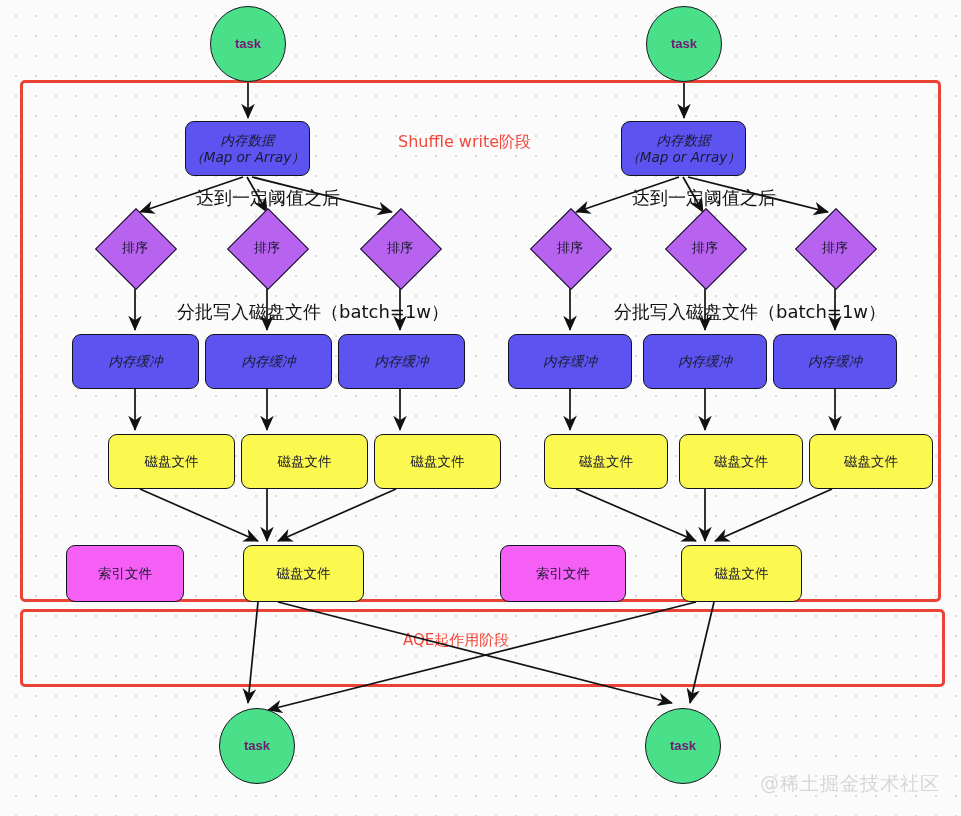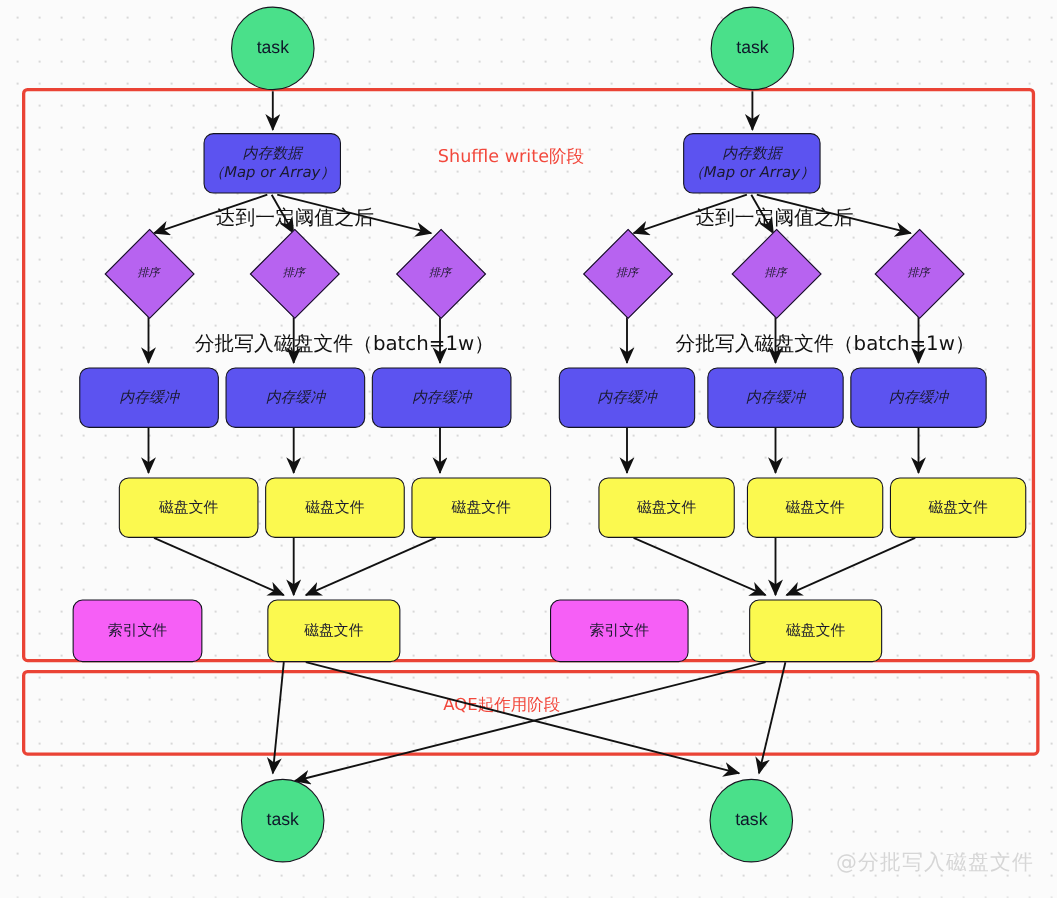--- a/index.html
+++ b/index.html
@@ -17,26 +17,26 @@
     background-position:6px 6px;
   }
   svg.layer{position:absolute;left:0;top:0;width:961px;height:816px;pointer-events:none;}
   .node{position:absolute;box-sizing:border-box;display:flex;align-items:center;
         justify-content:center;text-align:center;color:#1a1a2e;line-height:1.25;}
   .rbox{border:1.6px solid #13131f;border-radius:9px;font-size:13.5px;}
   .blue{background:#5c53f0;font-style:italic;}
   .yellow{background:#fbf94f;margin-left:36px;}
   .magenta{background:#f65ff6;}
   .circle{background:#4ae08a;border:1.8px solid #16161f;border-radius:50%;
-          font-size:16px;font-weight:normal;color:#0f172a;}
+          font-size:13px;font-weight:bold;color:#701a75;}
   .diamond-wrap{position:absolute;}
   .diamond{width:56px;height:56px;background:#b763f0;border:1.6px solid #13131f;
            transform:rotate(45deg);position:absolute;left:0;top:0;}
   .diamond-label{position:absolute;left:0;top:0;width:56px;height:56px;
-           display:flex;align-items:center;justify-content:center;font-size:10px;color:#161625;font-style:italic;}
+           display:flex;align-items:center;justify-content:center;font-size:13px;color:#161625;}
   .redbox{position:absolute;border:3.5px solid #ea4335;border-radius:5px;box-sizing:border-box;}
   .redlabel{position:absolute;color:#f2483c;white-space:nowrap;}
   .edgelabel{position:absolute;font-size:18px;color:#111;white-space:nowrap;}
   .watermark{position:absolute;color:#d6d6d6;font-size:19px;letter-spacing:1px;white-space:nowrap;}
   .cn{font-family:"DejaVu Sans","Liberation Sans",sans-serif;}
 </style>
 </head>
 <body>
 
 <div id="canvas">
@@ -155,14 +155,14 @@
 
   <div class="node rbox magenta cn" style="left:66px;top:545px;width:118px;height:57px;">索引文件</div>
   <div class="node rbox yellow cn" style="left:207px;top:545px;width:121px;height:57px;">磁盘文件</div>
 
   <div class="node rbox magenta cn" style="left:500px;top:545px;width:126px;height:57px;">索引文件</div>
   <div class="node rbox yellow cn" style="left:645px;top:545px;width:121px;height:57px;">磁盘文件</div>
 
   <div class="node circle" style="left:219px;top:708px;width:76px;height:76px;">task</div>
   <div class="node circle" style="left:645px;top:708px;width:76px;height:76px;">task</div>
 
-  <div class="watermark cn" style="left:760px;top:771px;">@分批写入磁盘文件</div>
+  <div class="watermark cn" style="left:760px;top:771px;">@稀土掘金技术社区</div>
 </div>
 
 </body></html>

